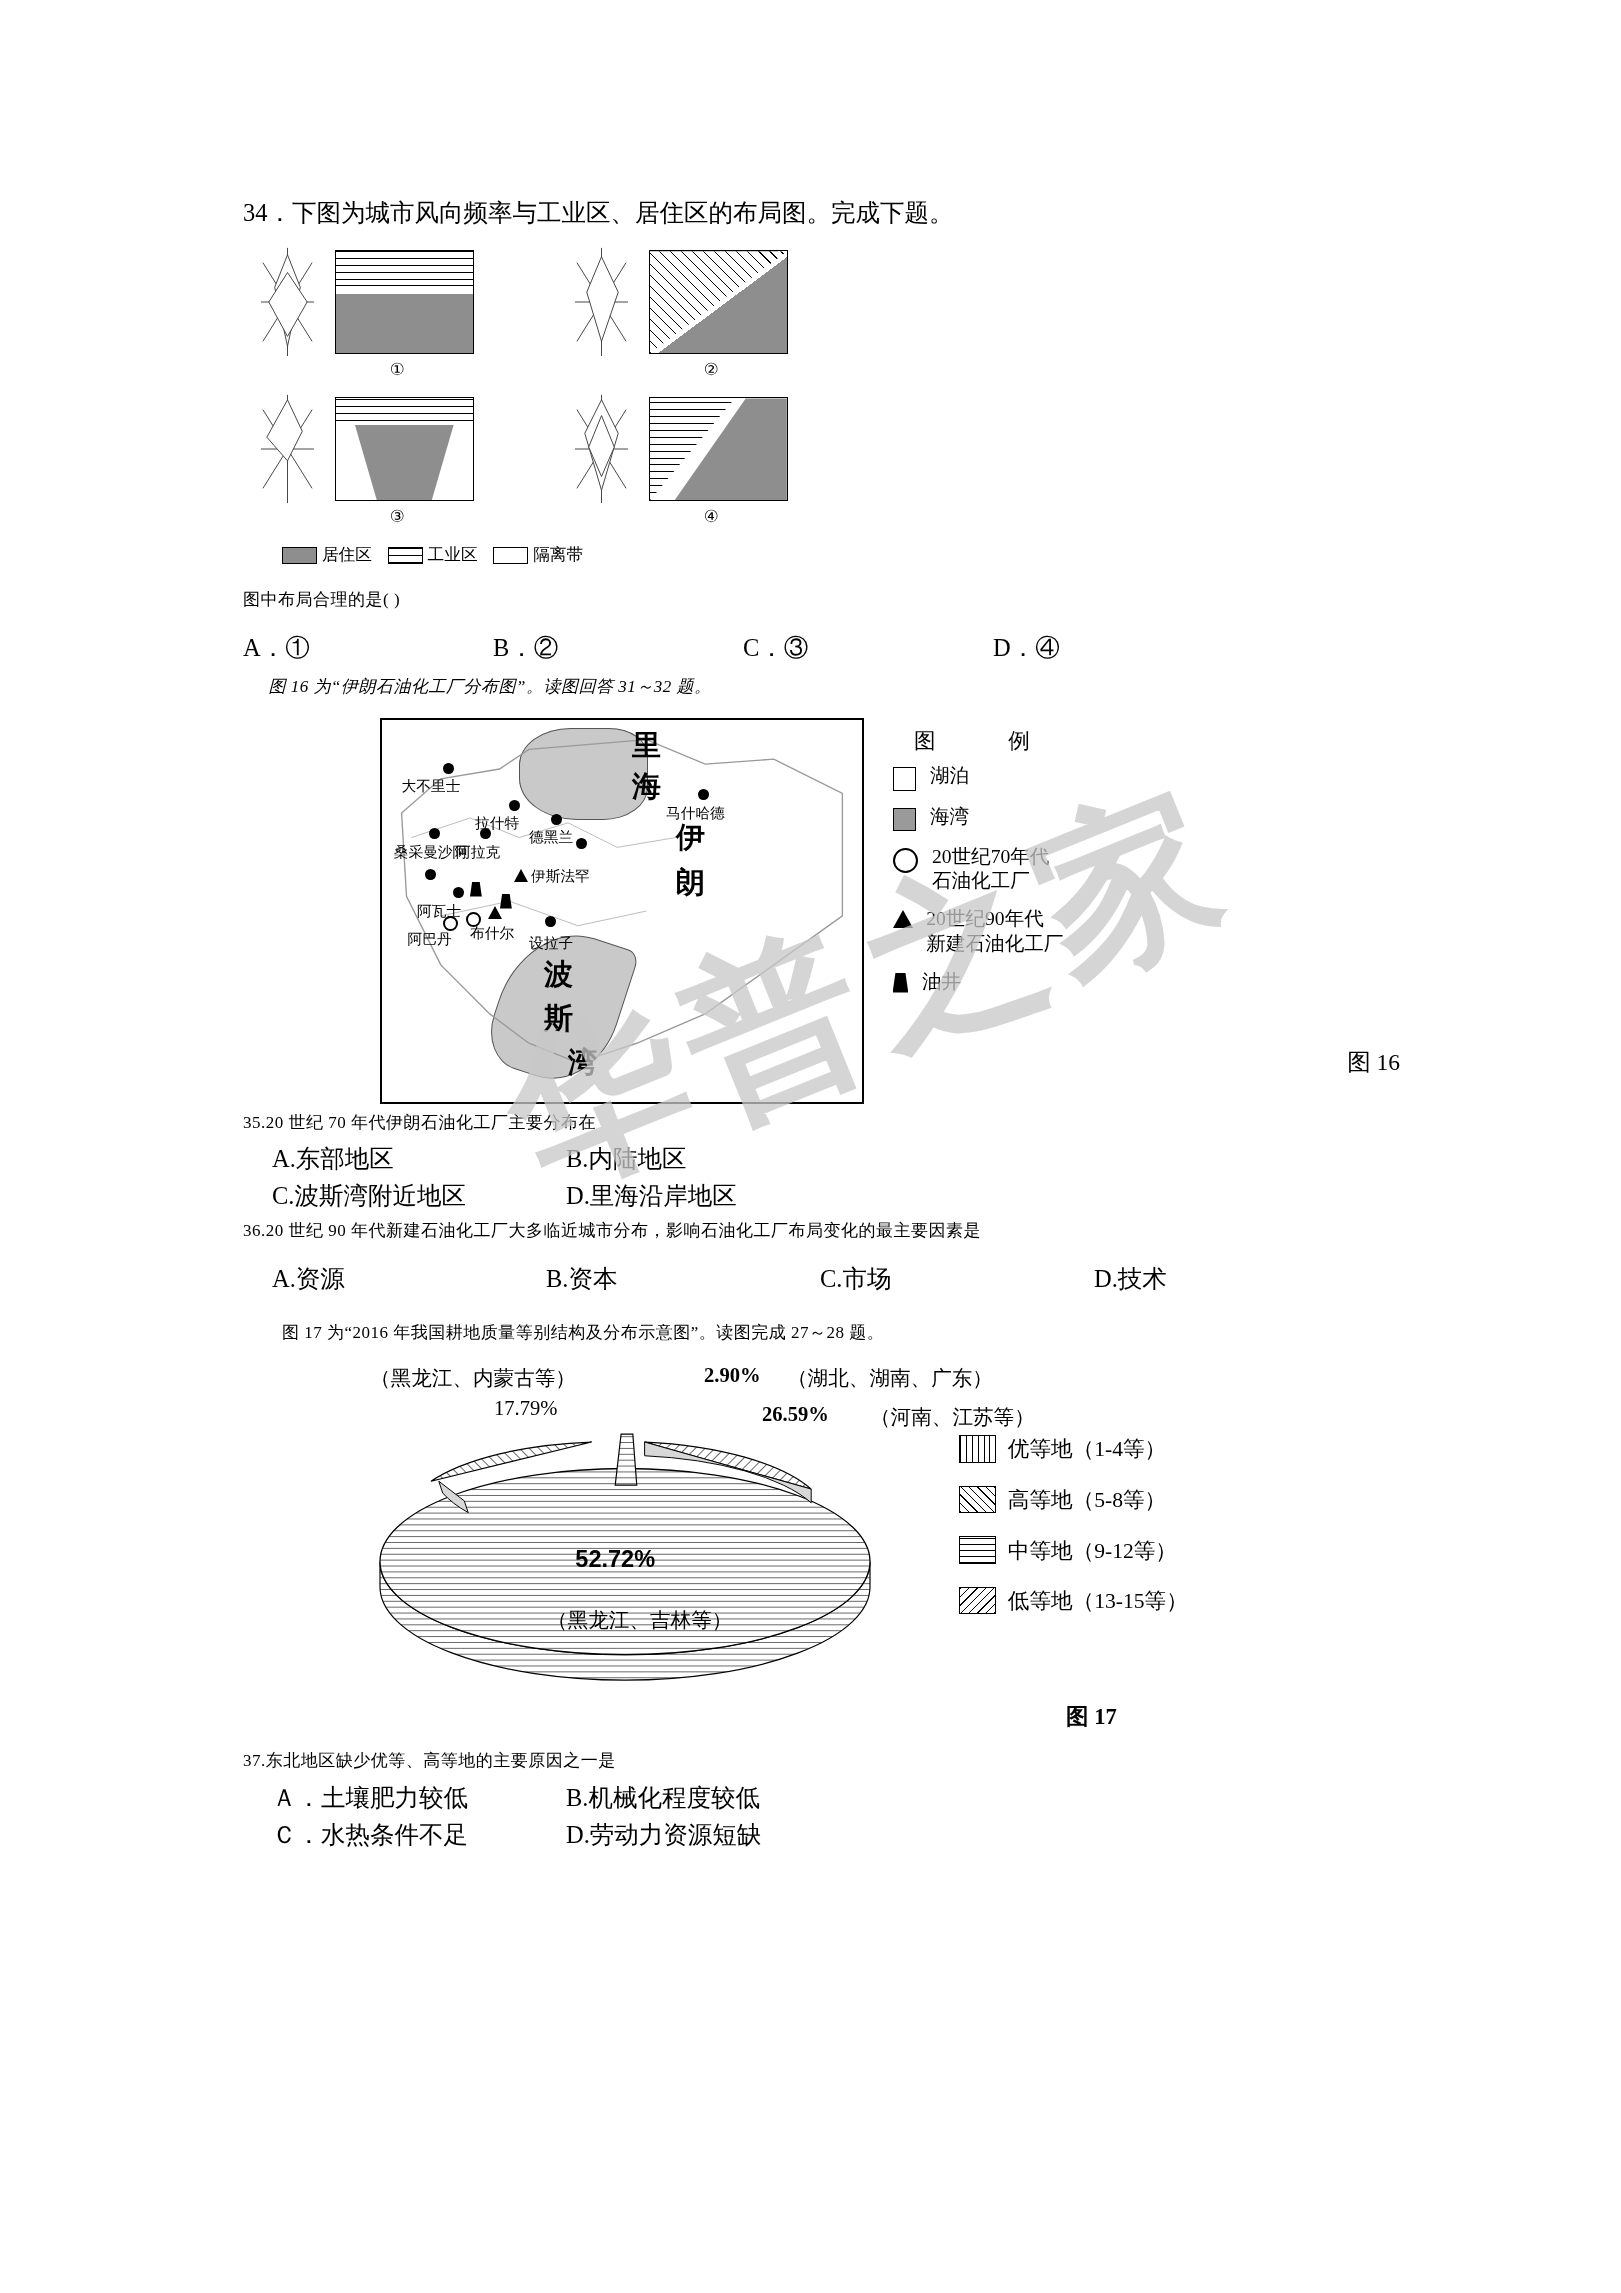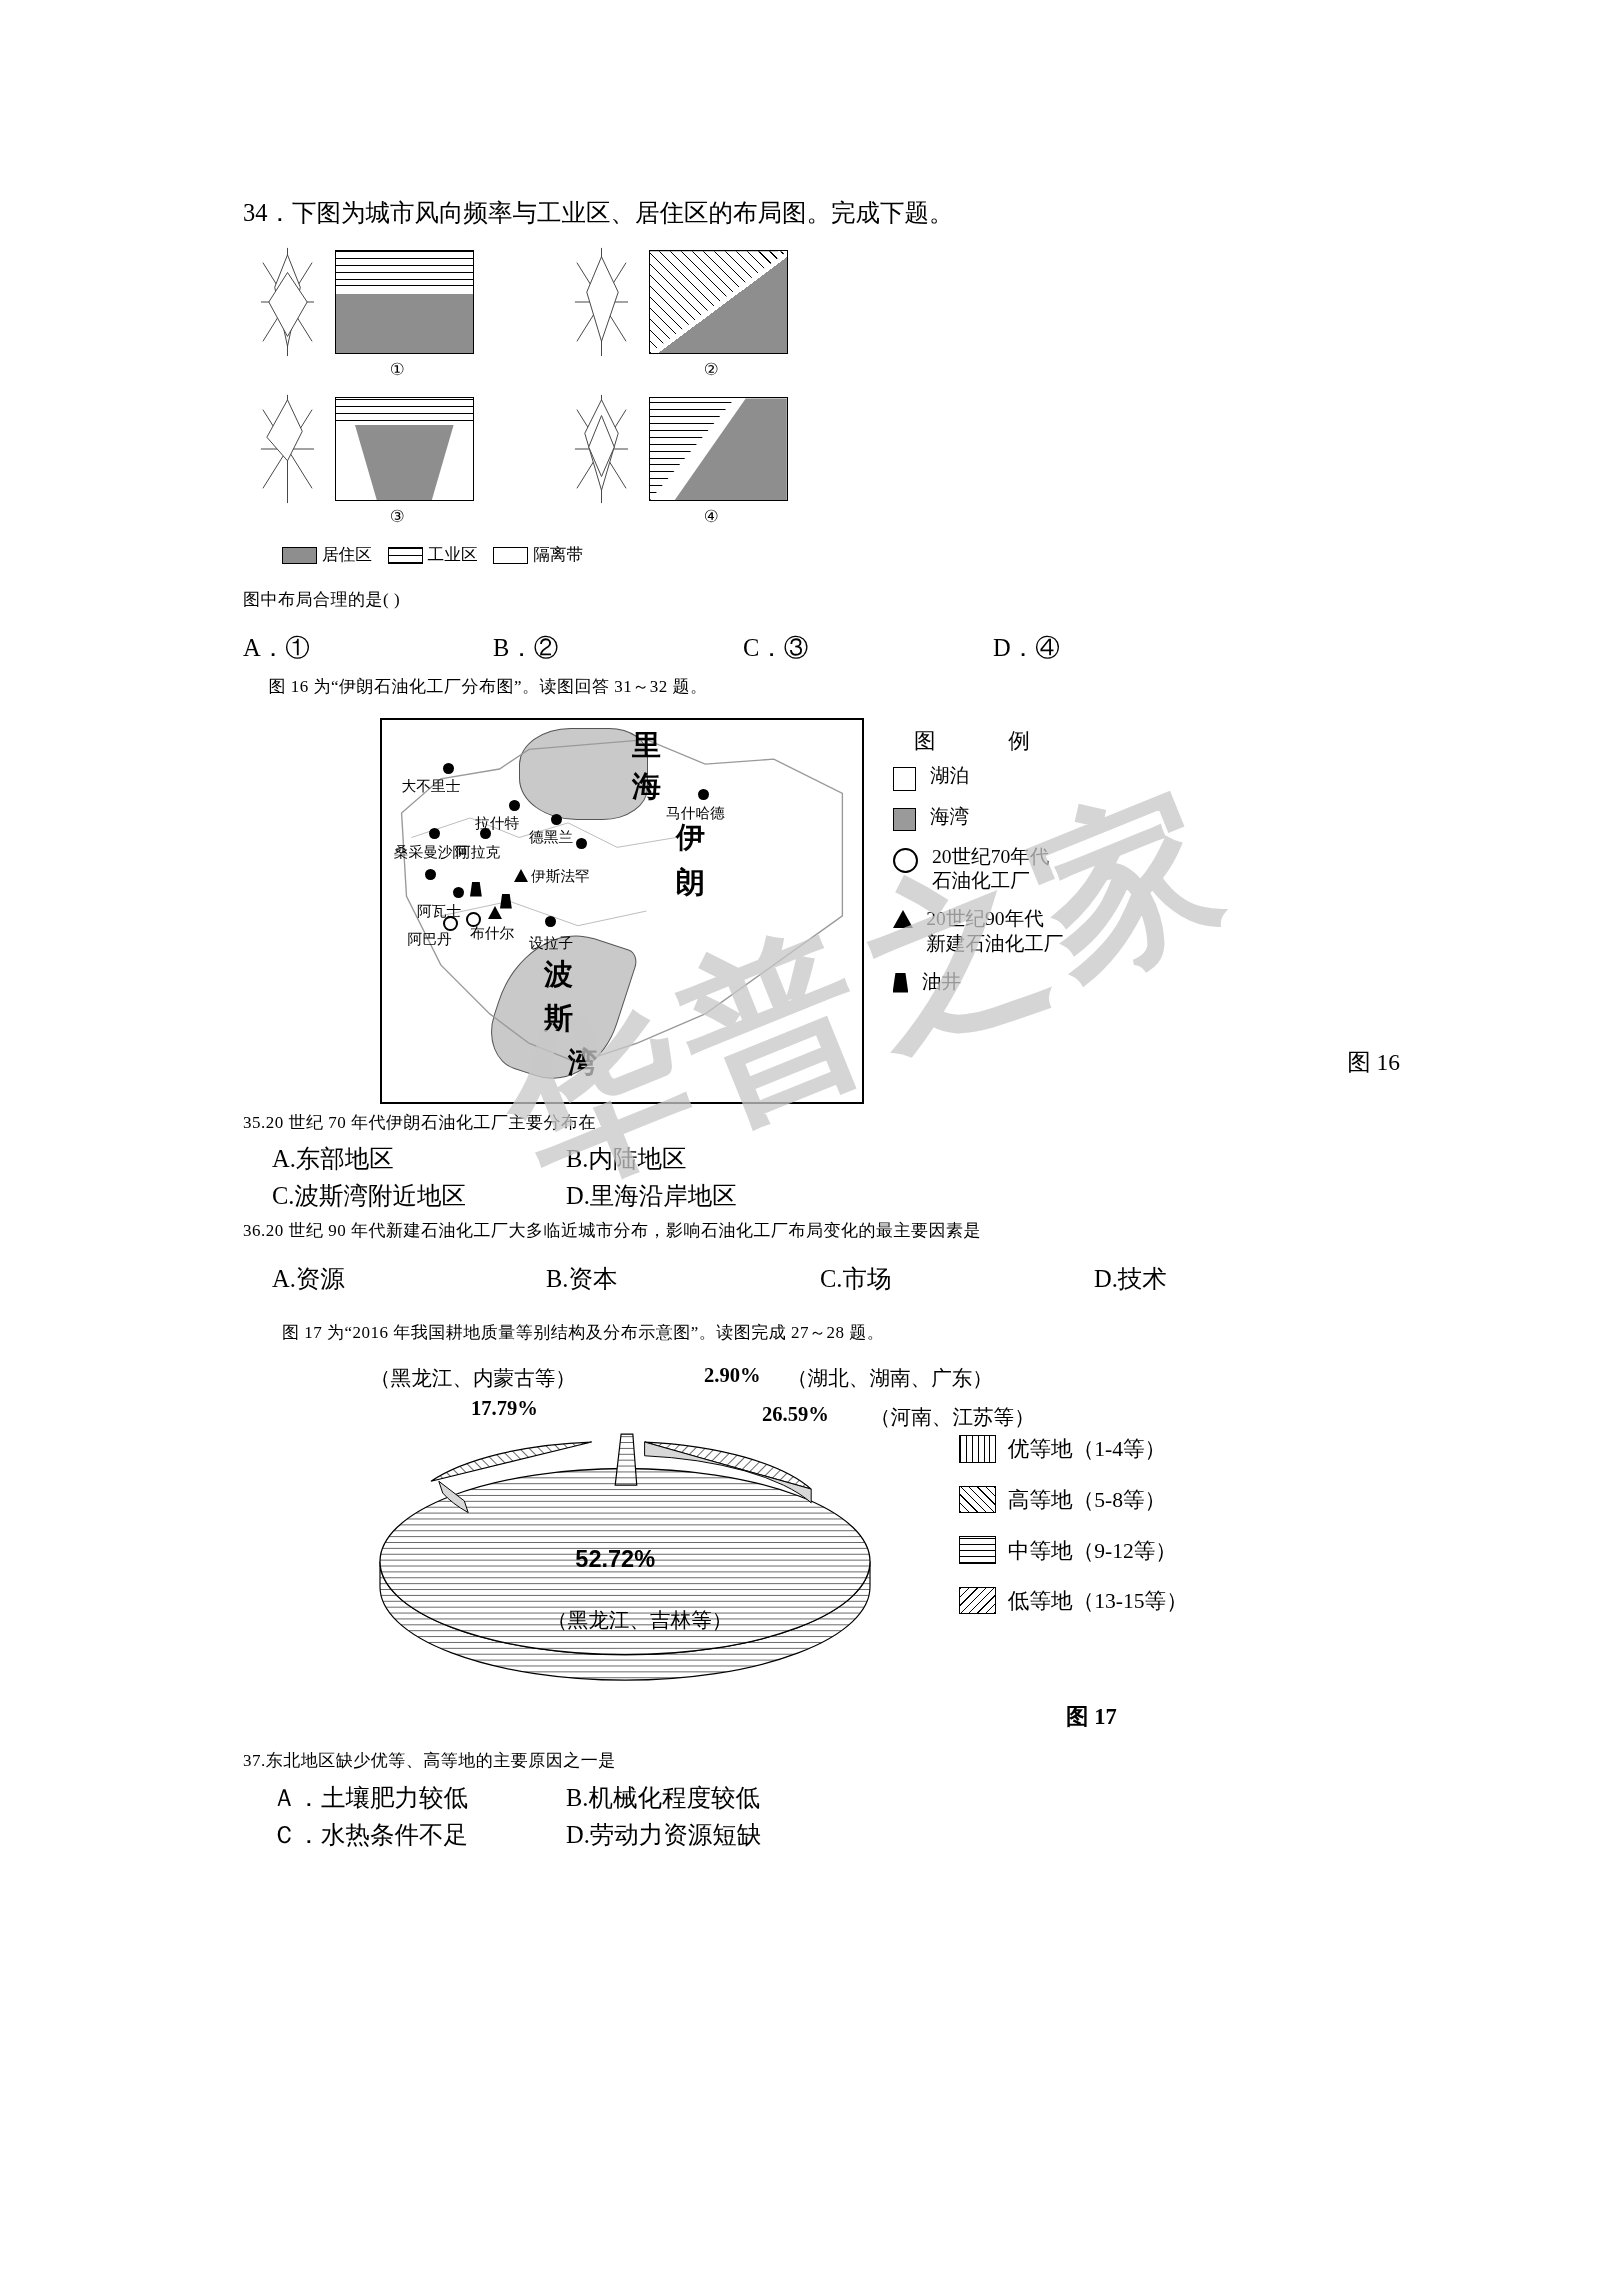--- a/index.html
+++ b/index.html
@@ -357,21 +357,21 @@
 
     <div class="q-line" style="margin-top:21.6px;">图中布局合理的是(    )</div>
 
     <div class="choices">
       <span>A．①</span>
       <span>B．②</span>
       <span>C．③</span>
       <span>D．④</span>
     </div>
 
-    <div class="q-line" style="margin-left:25.5px;">图 16 为“伊朗石油化工厂分布图”。读图回答 31～32 题。</div>
+    <div class="q-line" style="margin-left:25.5px;font-style:italic;">图 16 为“伊朗石油化工厂分布图”。读图回答 31～32 题。</div>
 
     <div class="fig16wrap">
       <div class="mapbox">
 
         <div class="sea" style="left:137px;top:7.8px;width:127px;height:90px;border-radius:40% 30% 35% 45%;"></div>
 
         <div class="sea" style="left:118px;top:211px;width:118px;height:147px;border-radius:60% 10% 50% 30%;transform:rotate(18deg);"></div>
 
         <svg viewBox="0 0 490 390" style="position:absolute;inset:0;">
           <path d="M20 95 L60 60 L120 50 L150 30 L270 20 L330 45 L400 40 L470 75 L470 200 L400 250 L330 300 L260 330 L200 350 L150 330 L110 300 L60 250 L25 180 Z" fill="none" stroke="#9a9a9a" stroke-width="1.4"></path>
@@ -473,21 +473,21 @@
       <span>C.市场</span>
       <span>D.技术</span>
     </div>
 
     <div class="q-line" style="margin:25.5px 0 0 39px;">图 17 为“2016 年我国耕地质量等别结构及分布示意图”。读图完成 27～28 题。</div>
 
     <div class="fig17wrap">
       <div class="annot" style="left:127px;top:7.8px;">（黑龙江、内蒙古等）</div>
       <div class="annot" style="left:461px;top:7.8px;font-weight:bold;">2.90%</div>
       <div class="annot" style="left:544px;top:7.8px;">（湖北、湖南、广东）</div>
-      <div class="annot" style="left:228px;top:41px;font-weight:bold;">17.79%</div>
+      <div class="annot" style="left:251px;top:41px;font-weight:normal;">17.79%</div>
       <div class="annot" style="left:519px;top:47px;font-weight:bold;">26.59%</div>
       <div class="annot" style="left:627px;top:47px;">（河南、江苏等）</div>
 
       <svg class="pie-area" viewBox="0 0 620 300">
         <defs>
           <pattern id="pv" width="6" height="6" patternUnits="userSpaceOnUse" patternTransform="rotate(90)">
             <rect width="6" height="6" fill="#fff"></rect>
               <line x1="0" y1="0" x2="0" y2="6" stroke="#000" stroke-width="1.2"></line>
           </pattern>
           <pattern id="pd" width="7" height="7" patternUnits="userSpaceOnUse" patternTransform="rotate(45)">

